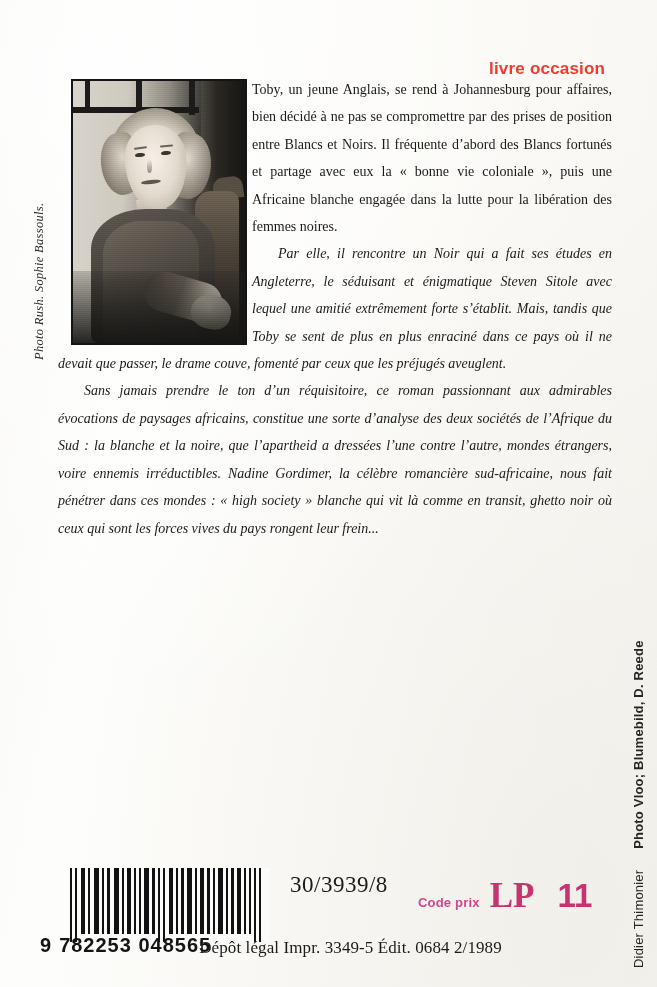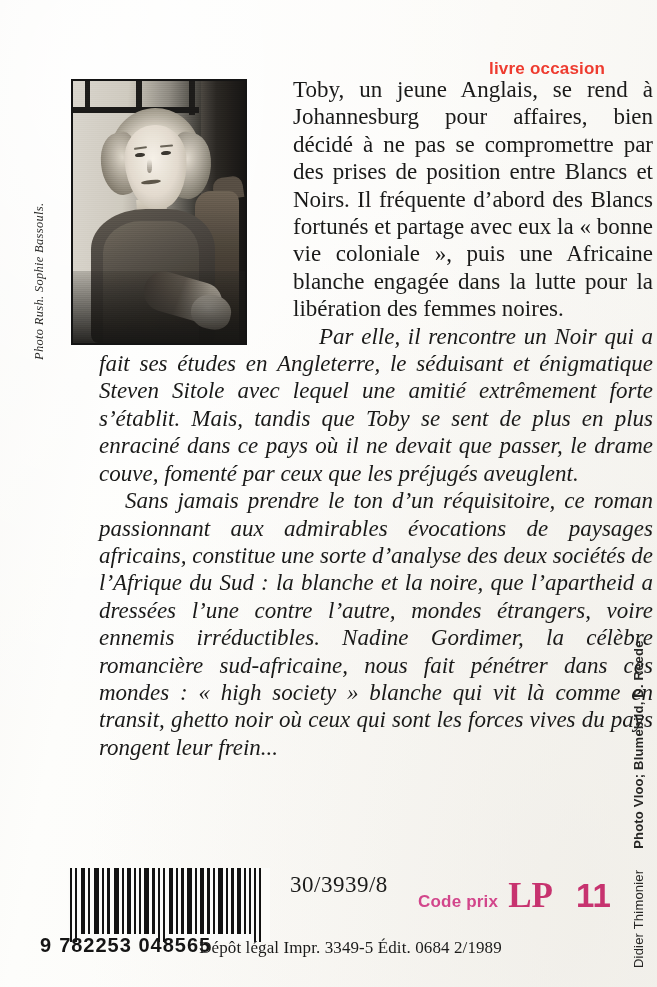--- a/index.html
+++ b/index.html
@@ -209,27 +209,26 @@
   .vcredit-right .seg + .seg { margin-left: 17px; }
   .vcredit-right .seg.bold { font-weight: 700; }
 
   
   .blurb {
     position: absolute;
     left: 58px;
     top: 76px;
     width: 554px;
     font-family: "Liberation Serif", serif;
-    font-size: 23px;
+    font-size: 14px;
     line-height: 27.4px;
     color: #1a1a19;
     text-align: justify;
     text-justify: inter-word;
     z-index: 3;
-    margin-left: 41px;
   }
   .blurb p { margin: 0; }
   .blurb p.first {
     text-indent: 0;
   }
   .blurb p.indent { text-indent: 26px; font-style: italic; }
   
   .photo-float {
     float: left;
     width: 194px;
@@ -276,21 +275,21 @@
     position: absolute;
     left: 418px;
     top: 878px;
     display: flex;
     align-items: baseline;
     gap: 10px;
     z-index: 8;
   }
   .price-label {
     font-family: "Liberation Sans", sans-serif;
-    font-size: 17px;
+    font-size: 13px;
     font-weight: 700;
     color: #d2468b;
     letter-spacing: .2px;
   }
   .price-lp {
     font-family: "Liberation Serif", serif;
     font-size: 35px;
     font-weight: 700;
     color: #c7336f;
     letter-spacing: 0px;

